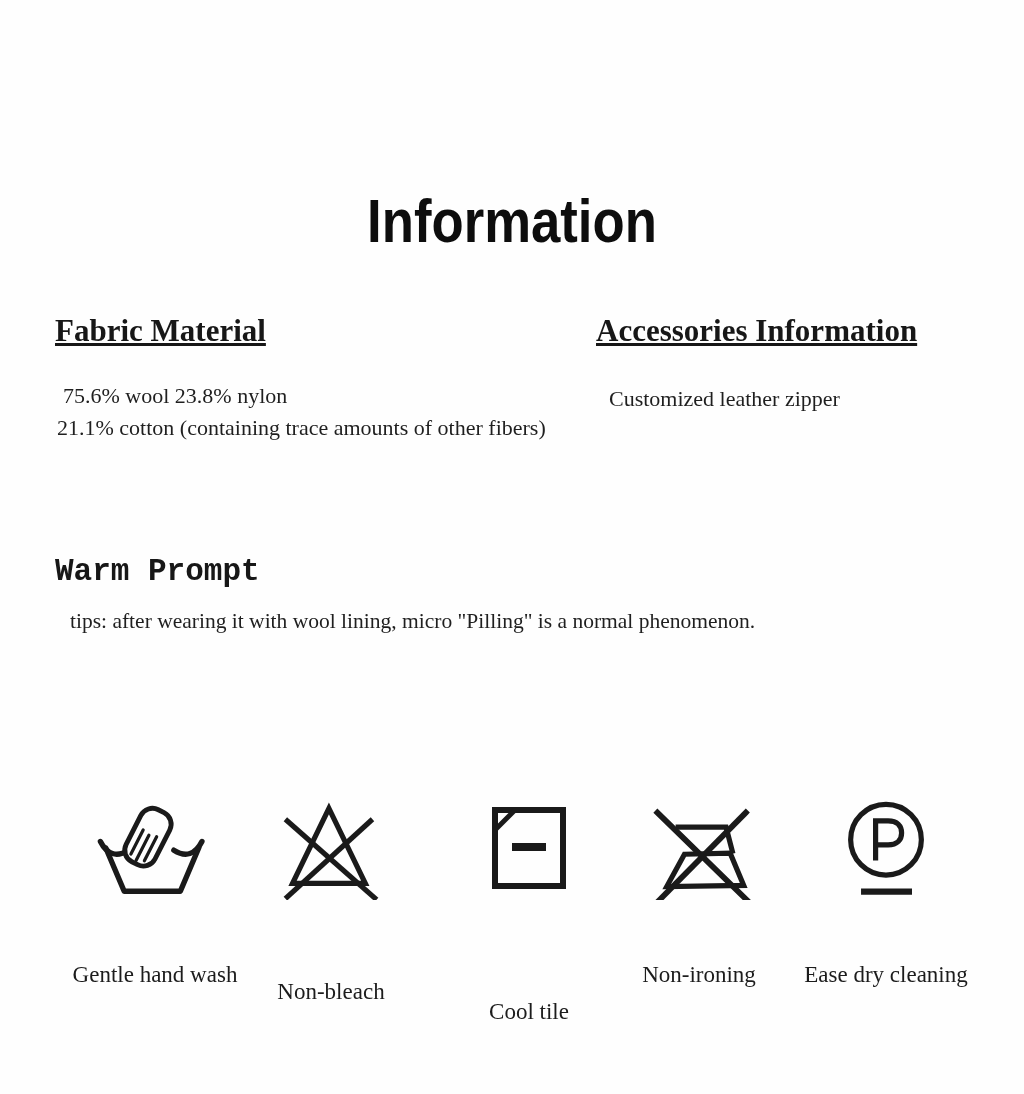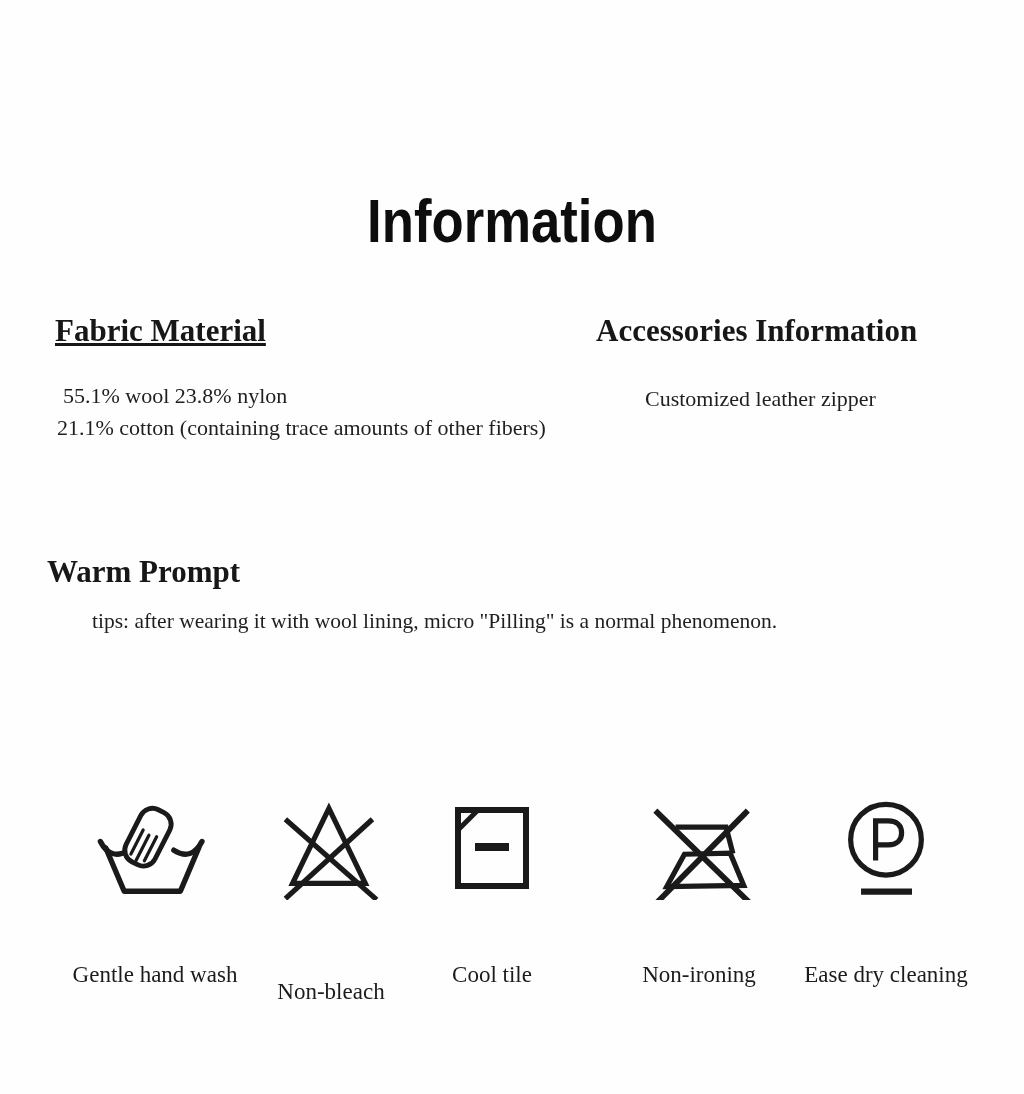--- a/index.html
+++ b/index.html
@@ -46,36 +46,36 @@
     margin: 0;
     font-size: 22px;
     font-weight: 400;
     color: #1f1f1f;
     line-height: 1.2;
     white-space: nowrap;
   }
   .heading-fabric      { left: 55px;  top: 314px; text-decoration: underline; }
   .fabric-line-1       { left: 63px;  top: 383px; }
   .fabric-line-2       { left: 57px;  top: 415px; text-align: center; }
-  .heading-accessories { left: 596px; top: 314px; }
-  .accessories-line-1  { left: 645px; top: 386px; }
-  .heading-warm        { left: 47px;  top: 555px; }
-  .warm-line-1         { left: 92px;  top: 609px; font-size: 21.5px; }
+  .heading-accessories { left: 596px; top: 314px; text-decoration: underline; }
+  .accessories-line-1  { left: 609px; top: 386px; }
+  .heading-warm        { left: 55px;  top: 555px; font-family: Liberation Mono, monospace; }
+  .warm-line-1         { left: 70px;  top: 609px; font-size: 21.5px; }
 
   .care-col {
     position: absolute;
     top: 792px;
     width: 200px;
     display: flex;
     flex-direction: column;
     align-items: center;
   }
   .care-col-1 { left: 55px;  }
   .care-col-2 { left: 231px; gap: 17px; }
-  .care-col-3 { left: 392px; }
+  .care-col-3 { left: 429px; gap: 37px; }
   .care-col-4 { left: 599px; }
   .care-col-5 { left: 786px; }
   .icon-box {
     height: 112px;
     display: flex;
     align-items: center;
     justify-content: center;
   }
   .icon-box svg {
     stroke: #1a1a1a;
@@ -90,21 +90,21 @@
   }
 </style>
 </head>
 <body>
 
 <div class="page">
 
   <h1 class="title">Information</h1>
 
   <h2 class="heading heading-fabric">Fabric Material</h2>
-  <p class="body-line fabric-line-1">55.1% wool 23.8% nylon</p>
+  <p class="body-line fabric-line-1">75.6% wool 23.8% nylon</p>
   <p class="body-line fabric-line-2">21.1% cotton (containing trace amounts of other fibers)</p>
 
   <h2 class="heading heading-accessories">Accessories Information</h2>
   <p class="body-line accessories-line-1">Customized leather zipper</p>
 
   <h2 class="heading heading-warm">Warm Prompt</h2>
   <p class="body-line warm-line-1">tips: after wearing it with wool lining, micro "Pilling" is a normal phenomenon.</p>
 
   <div class="care-col care-col-1">
     <div class="icon-box">

